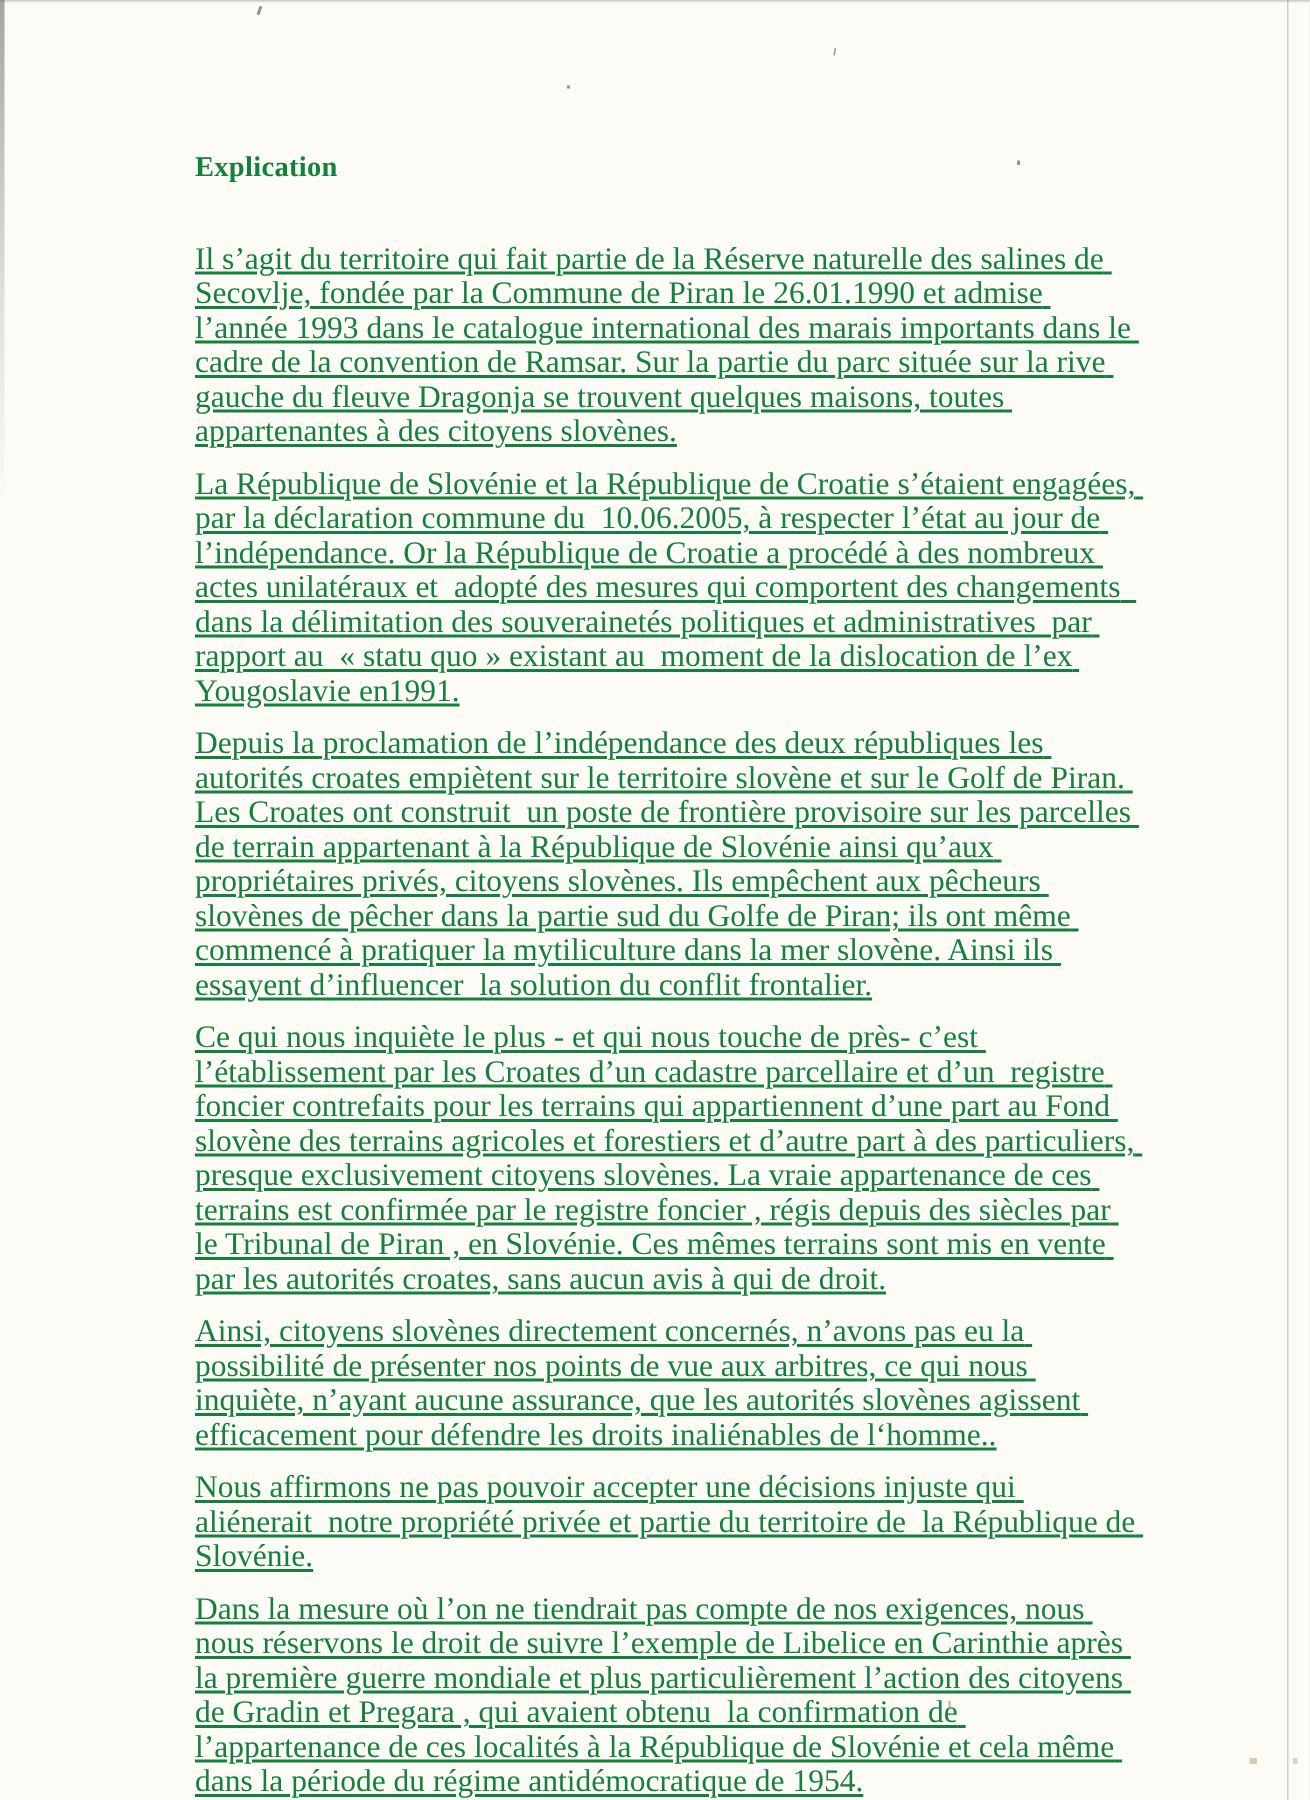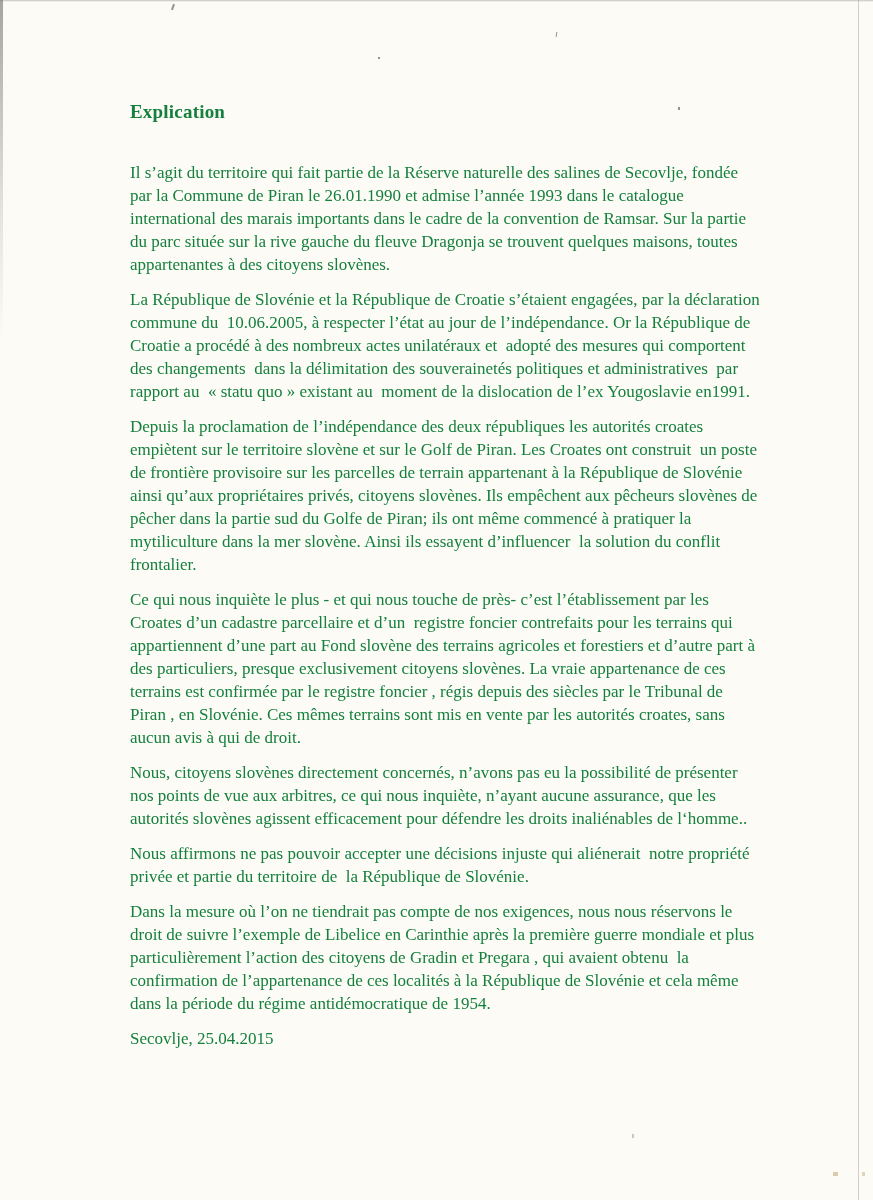--- a/index.html
+++ b/index.html
@@ -46,25 +46,26 @@
     top: 101px;
     width: 630px;
   }
   .title {
     font-size: 19px;
     font-weight: bold;
     margin: 0 0 38px 0;
     letter-spacing: 0.2px;
   }
   .para {
-    font-size: 17px;
+    font-size: 21px;
     line-height: 23px;
     margin: 0 0 12px 0;
     white-space: pre-wrap;
     text-align: left;
+    text-decoration: underline;
   }
   .dateline {
     font-size: 17px;
     line-height: 23px;
     margin: 4px 0 0 0;
   }
 </style>
 </head>
 <body>
 
@@ -85,21 +86,21 @@
     <h1 class="title">Explication</h1>
 
     <p class="para">Il s’agit du territoire qui fait partie de la Réserve naturelle des salines de Secovlje, fondée par la Commune de Piran le 26.01.1990 et admise l’année 1993 dans le catalogue international des marais importants dans le cadre de la convention de Ramsar. Sur la partie du parc située sur la rive gauche du fleuve Dragonja se trouvent quelques maisons, toutes appartenantes à des citoyens slovènes.</p>
 
     <p class="para">La République de Slovénie et la République de Croatie s’étaient engagées, par la déclaration commune du  10.06.2005, à respecter l’état au jour de l’indépendance. Or la République de Croatie a procédé à des nombreux actes unilatéraux et  adopté des mesures qui comportent des changements  dans la délimitation des souverainetés politiques et administratives  par rapport au  « statu quo » existant au  moment de la dislocation de l’ex Yougoslavie en1991.</p>
 
     <p class="para">Depuis la proclamation de l’indépendance des deux républiques les autorités croates empiètent sur le territoire slovène et sur le Golf de Piran. Les Croates ont construit  un poste de frontière provisoire sur les parcelles de terrain appartenant à la République de Slovénie ainsi qu’aux propriétaires privés, citoyens slovènes. Ils empêchent aux pêcheurs slovènes de pêcher dans la partie sud du Golfe de Piran; ils ont même commencé à pratiquer la mytiliculture dans la mer slovène. Ainsi ils essayent d’influencer  la solution du conflit frontalier.</p>
 
     <p class="para">Ce qui nous inquiète le plus - et qui nous touche de près- c’est l’établissement par les Croates d’un cadastre parcellaire et d’un  registre foncier contrefaits pour les terrains qui appartiennent d’une part au Fond slovène des terrains agricoles et forestiers et d’autre part à des particuliers, presque exclusivement citoyens slovènes. La vraie appartenance de ces terrains est confirmée par le registre foncier , régis depuis des siècles par le Tribunal de Piran , en Slovénie. Ces mêmes terrains sont mis en vente par les autorités croates, sans aucun avis à qui de droit.</p>
 
-    <p class="para">Nous, citoyens slovènes directement concernés, n’avons pas eu la possibilité de présenter nos points de vue aux arbitres, ce qui nous inquiète, n’ayant aucune assurance, que les autorités slovènes agissent efficacement pour défendre les droits inaliénables de l‘homme..</p>
+    <p class="para">Ainsi, citoyens slovènes directement concernés, n’avons pas eu la possibilité de présenter nos points de vue aux arbitres, ce qui nous inquiète, n’ayant aucune assurance, que les autorités slovènes agissent efficacement pour défendre les droits inaliénables de l‘homme..</p>
 
     <p class="para">Nous affirmons ne pas pouvoir accepter une décisions injuste qui aliénerait  notre propriété privée et partie du territoire de  la République de Slovénie.</p>
 
     <p class="para">Dans la mesure où l’on ne tiendrait pas compte de nos exigences, nous nous réservons le droit de suivre l’exemple de Libelice en Carinthie après la première guerre mondiale et plus particulièrement l’action des citoyens de Gradin et Pregara , qui avaient obtenu  la confirmation de l’appartenance de ces localités à la République de Slovénie et cela même dans la période du régime antidémocratique de 1954.</p>
 
     <p class="dateline">Secovlje, 25.04.2015</p>
   </div>
 
 </div>
 

